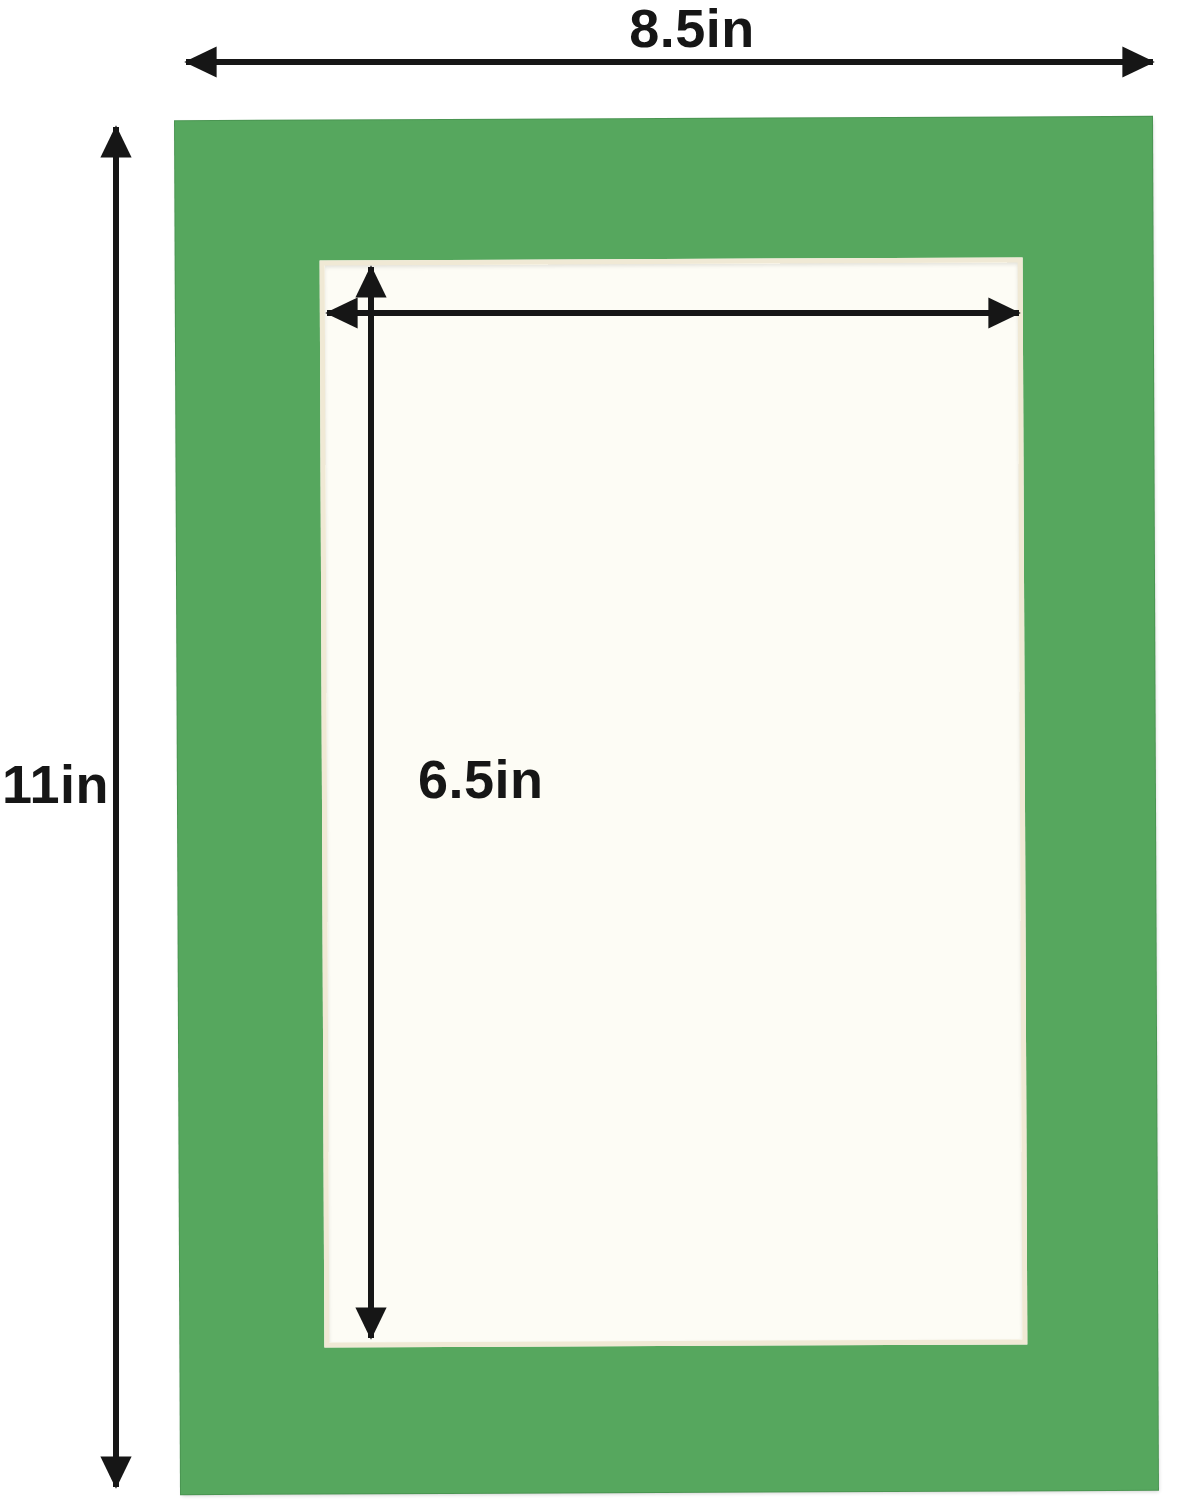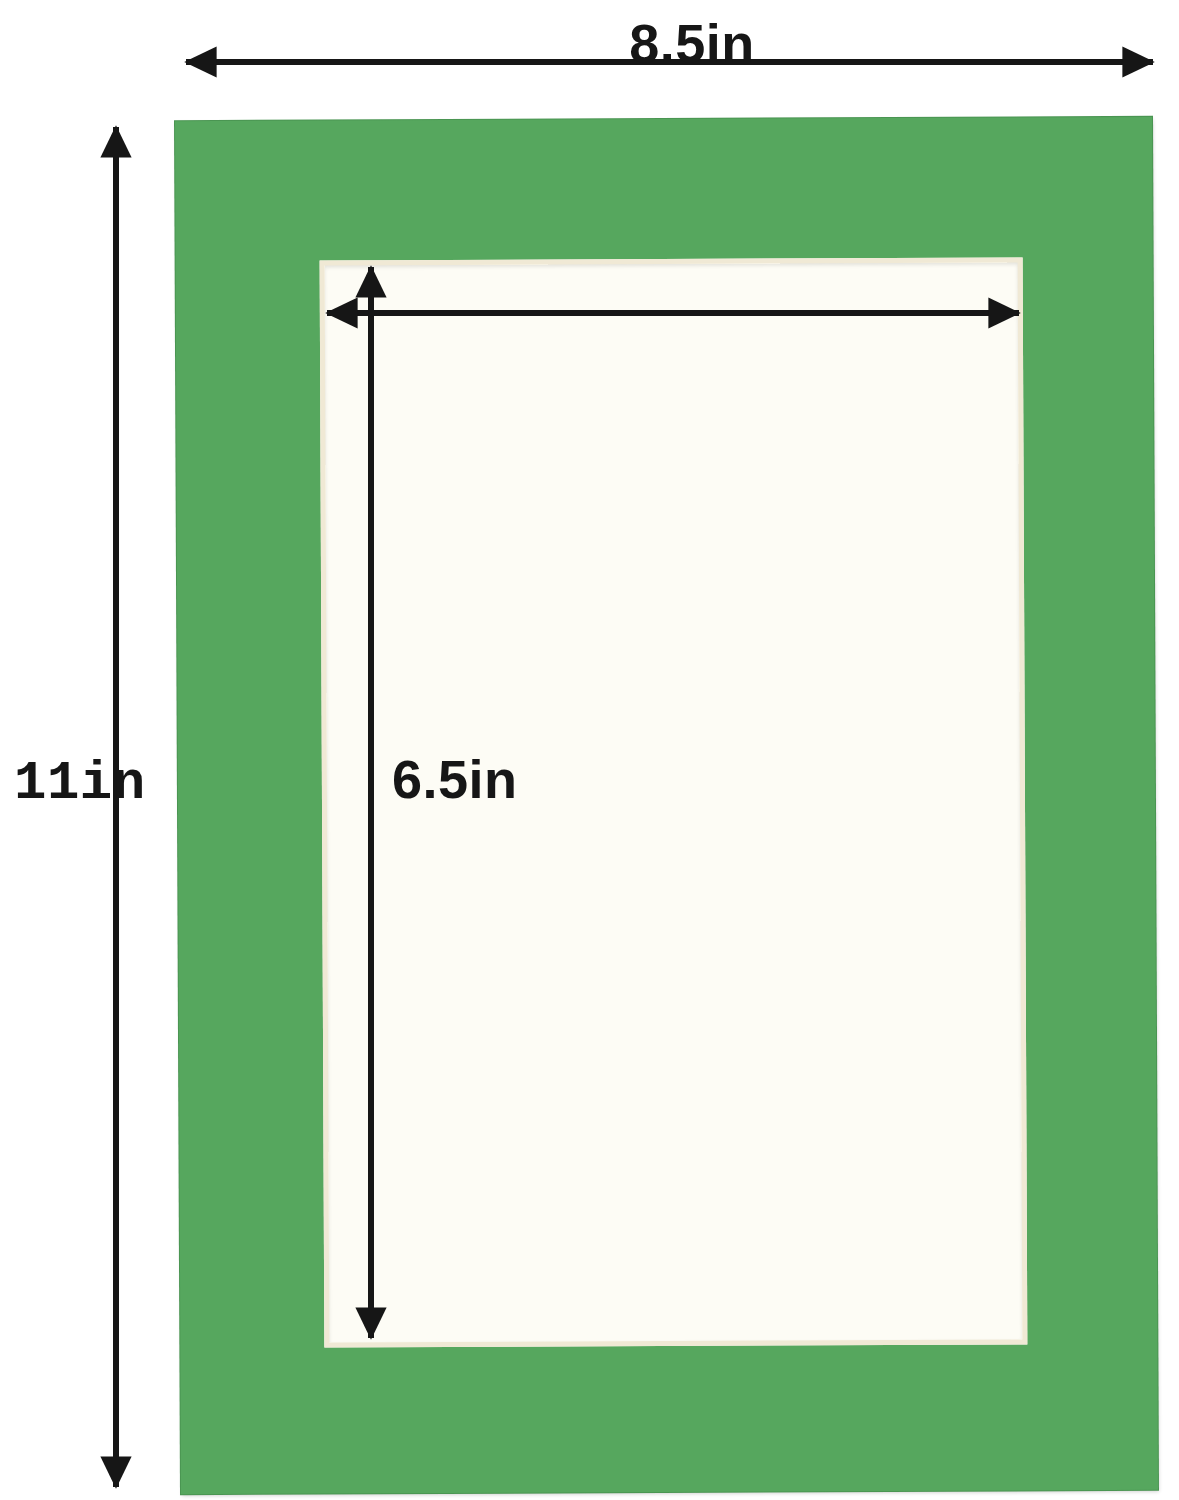--- a/index.html
+++ b/index.html
@@ -49,24 +49,24 @@
   .arrowhead{ fill:var(--dimension-line); }
   .dim-label{
     position:absolute;
     color:var(--dimension-line);
     font-weight:bold;
     font-size:54px;
     line-height:1.05;
     letter-spacing:0.5px;
     white-space:nowrap;
   }
-  .label-outer-width{ left:562px; top:15px;   width:260px; text-align:center; }
-  .label-outer-height{ left:14px;  top:756px; width:114px; text-align:left;font-family:Liberation Mono, monospace; }
+  .label-outer-width{ left:562px; top:0px;   width:260px; text-align:center; }
+  .label-outer-height{ left:2px;  top:756px; width:114px; text-align:left; }
   .label-opening-width{ left:563px; top:334px; width:260px; text-align:center; }
-  .label-opening-height{ left:392px; top:751px; width:220px; text-align:left; }
+  .label-opening-height{ left:418px; top:751px; width:220px; text-align:left; }
 </style>
 </head>
 <body>
 
 <div class="stage">
 
   <div class="mat">
     <div class="opening"></div>
   </div>
 

